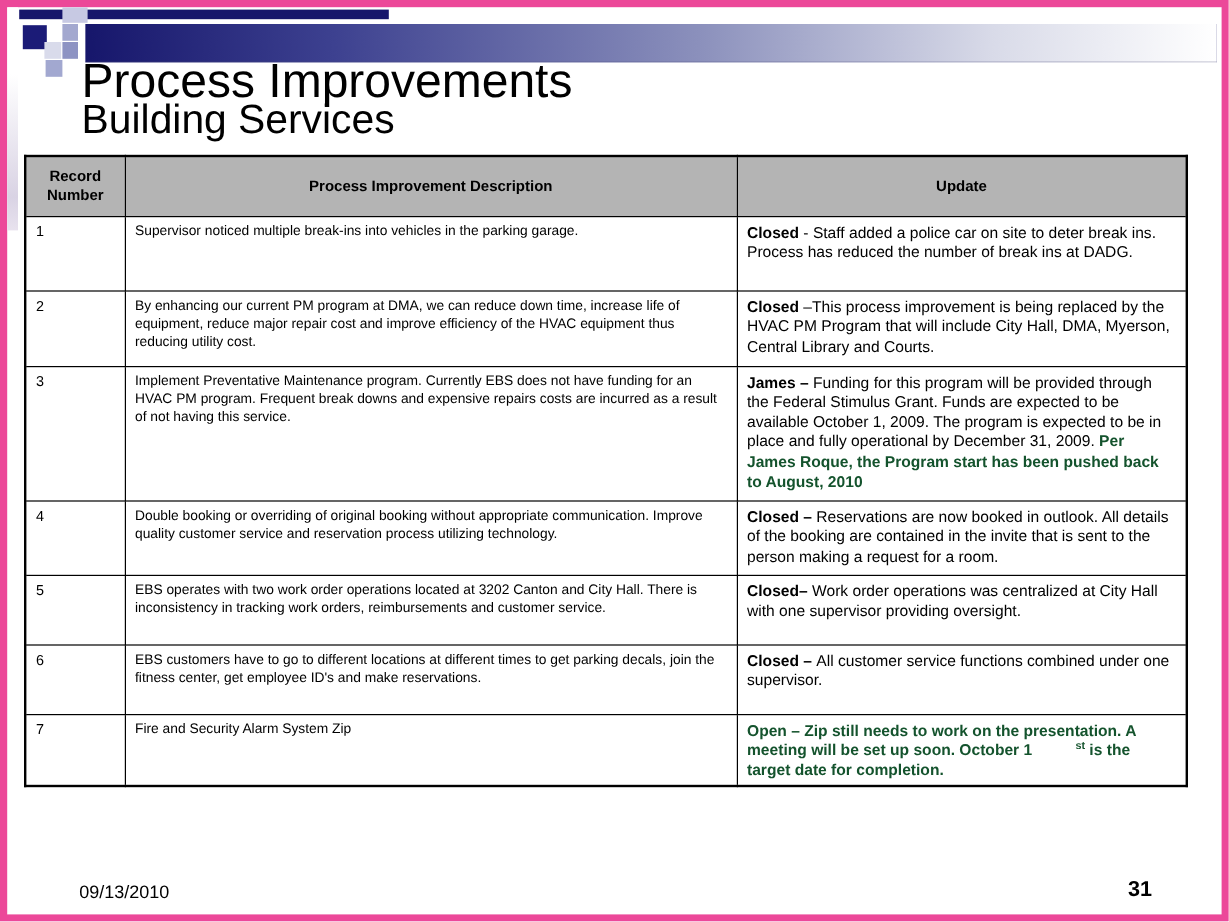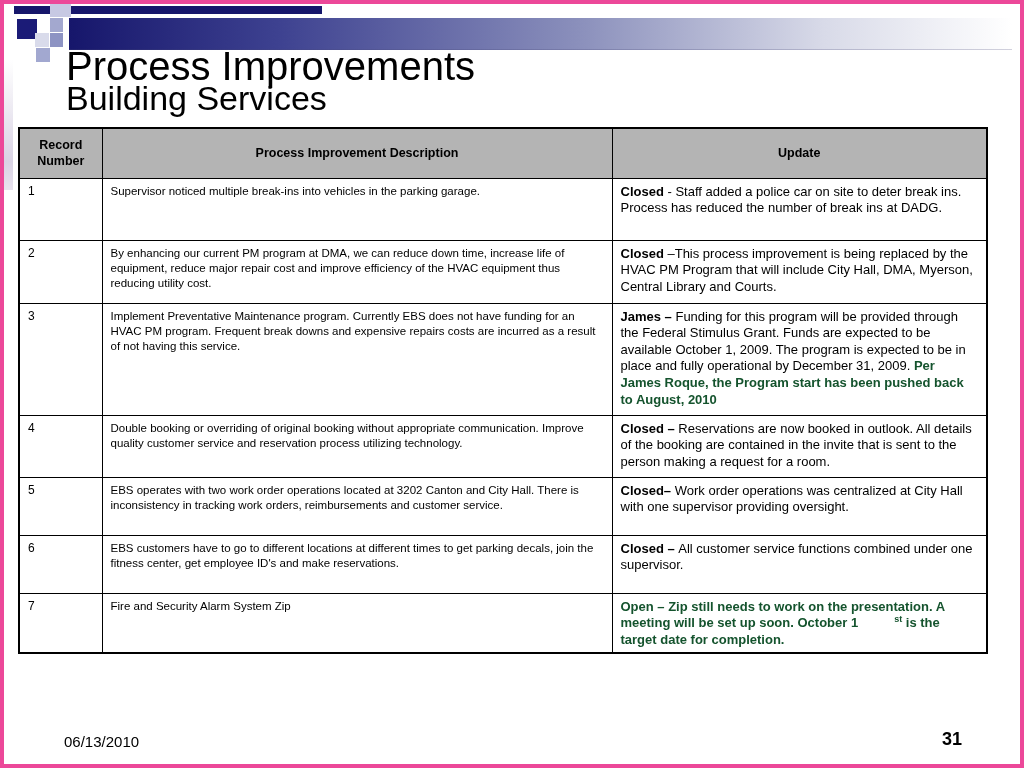--- a/index.html
+++ b/index.html
@@ -3,21 +3,21 @@
 <meta charset="utf-8">
 <style>
   html,body{margin:0;padding:0;background:#ffffff;}
   .slide{
     position:relative;
     width:1024px;height:768px;
     background:#ffffff;
     font-family:"Liberation Sans", sans-serif;
     overflow:hidden;
     box-sizing:border-box;
-    border:4px solid #ec4899;
+    border:6px solid #ec4899;
   }
   
   .left-fade{
     position:absolute;left:0;top:0;width:9px;height:186px;
     background:linear-gradient(to bottom,#ffffff 30%,#d9d3e4 85%,#e8e2ee 100%);
   }
   .top-strip{
     position:absolute;left:10px;top:2px;width:308px;height:8px;
     background:#16166b;
   }
@@ -147,16 +147,16 @@
         <td class="upd"><span class="b">Closed – </span><span>All customer service functions combined under one supervisor.</span></td>
       </tr>
       <tr class="r7">
         <td class="num">7</td>
         <td class="desc">Fire and Security Alarm System Zip</td>
         <td class="upd"><span class="blue">Open – Zip still needs to work on the presentation. A meeting will be set up soon. October 1</span><sup class="blue">st</sup><span class="blue"> is the target date for completion.</span></td>
       </tr>
     </tbody>
   </table>
 
-  <div class="footer-date">06/13/2010</div>
+  <div class="footer-date">09/13/2010</div>
   <div class="footer-page">31</div>
 
 </div>
 
 </body></html>

